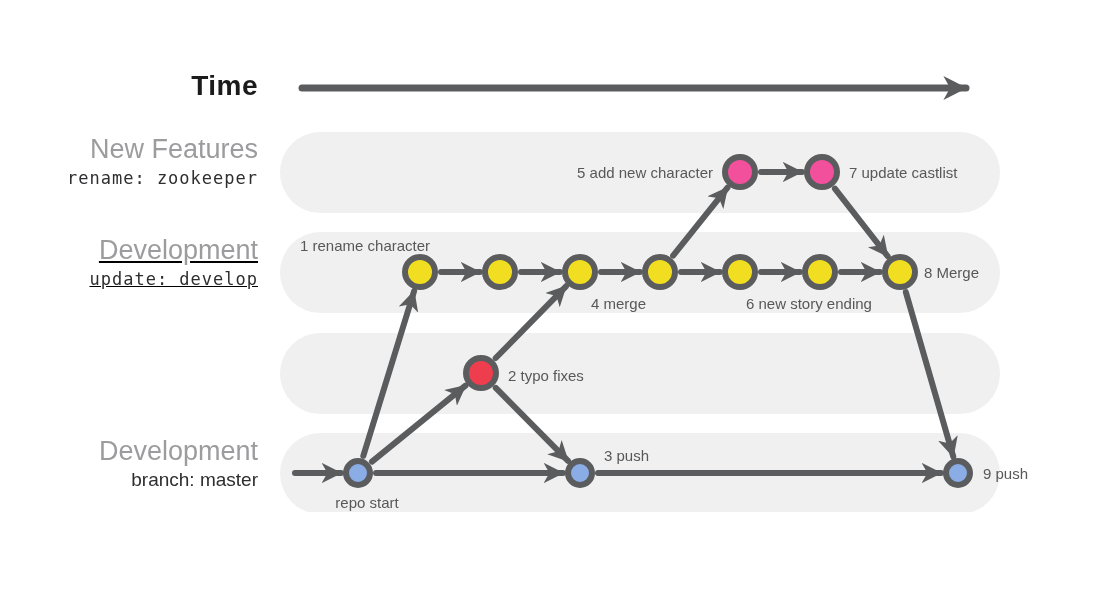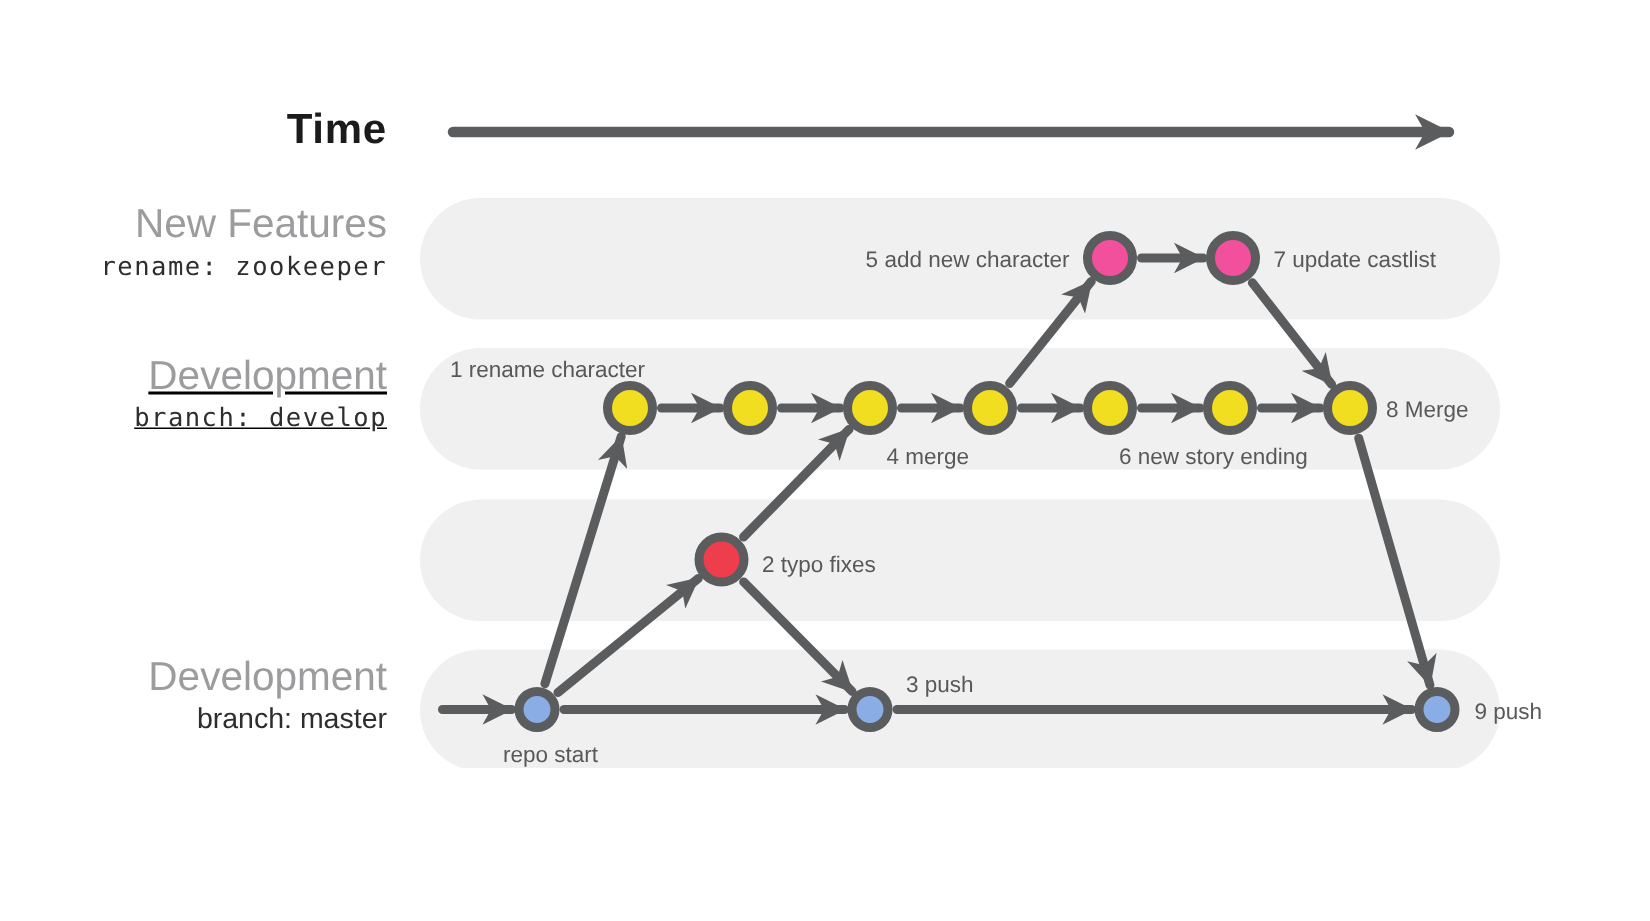--- a/index.html
+++ b/index.html
@@ -66,21 +66,21 @@
 
   <div class="time-label">Time</div>
 
   <div class="sidebar-block" style="top:134px;">
     <div class="lane-title">New Features</div>
     <div class="branch-label branch-mono">rename: zookeeper</div>
   </div>
 
   <div class="sidebar-block" style="top:235px;text-decoration:underline;">
     <div class="lane-title">Development</div>
-    <div class="branch-label branch-mono">branch: develop</div>
+    <div class="branch-label branch-mono">update: develop</div>
   </div>
 
 
   <div class="sidebar-block" style="top:436px;">
     <div class="lane-title">Development</div>
     <div class="branch-label branch-sans">branch: master</div>
   </div>
 
   <svg class="diagram-canvas" viewBox="0 0 1100 614" xmlns="http://www.w3.org/2000/svg">
     <defs>

